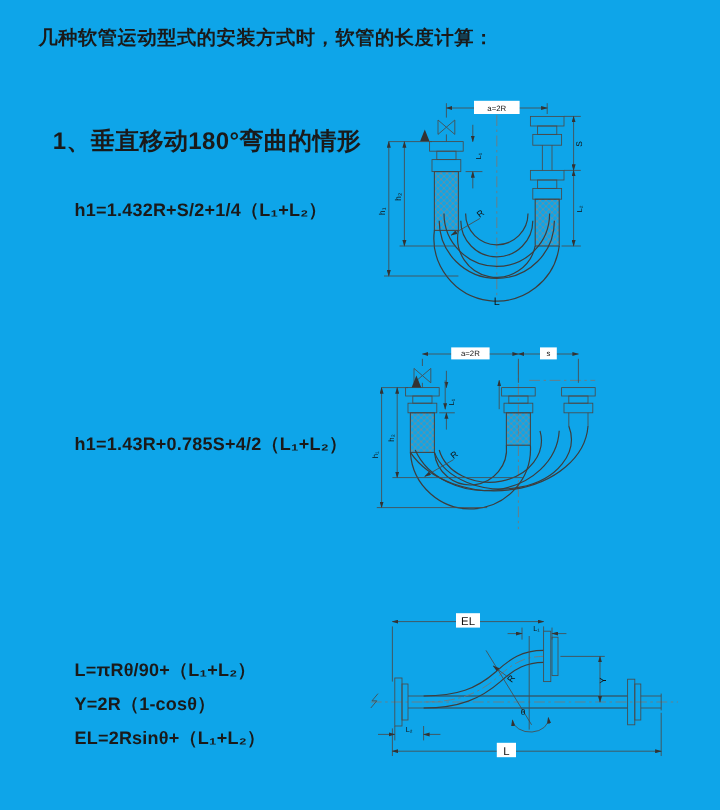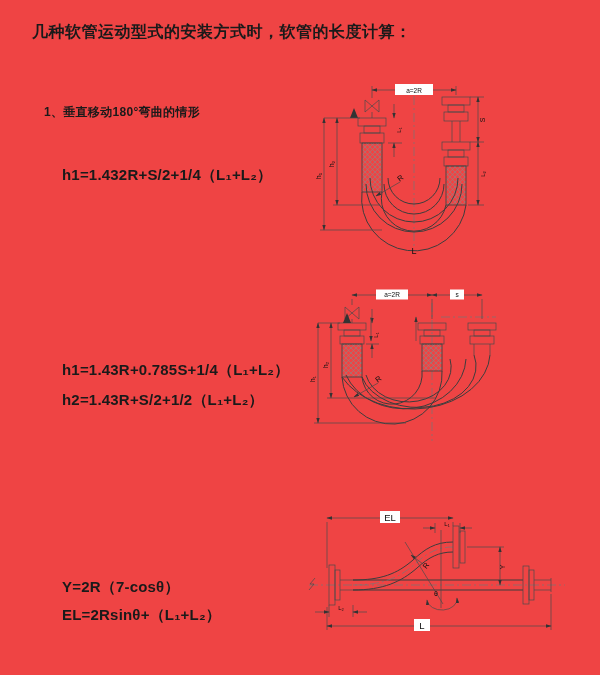--- a/index.html
+++ b/index.html
@@ -1,45 +1,45 @@
 <!DOCTYPE html>
 <html><head>
 <meta charset="utf-8">
 <style>
   html,body{margin:0;padding:0;background:#e8e8e8;}
   .page{
-    position:relative;width:600px;height:675px;background:#ef4444;
+    position:relative;width:600px;height:675px;background:#0ea5e9;
     font-family:"Liberation Sans","DejaVu Sans",sans-serif;color:#1a1a1a;overflow:hidden;
   }
   .title{position:absolute;left:32px;top:22px;font-size:16px;font-weight:700;letter-spacing:0.5px;}
-  .sec-heading{position:absolute;font-size:12px;font-weight:700;letter-spacing:0.3px;white-space:nowrap;}
+  .sec-heading{position:absolute;font-size:20px;font-weight:700;letter-spacing:0.3px;white-space:nowrap;}
   .formula{position:absolute;font-size:15px;font-weight:700;letter-spacing:0.2px;white-space:nowrap;}
   .diagram{position:absolute;}
   svg .thin{stroke:#4a4a4a;stroke-width:0.7;fill:none;}
   svg .med{stroke:#3d3d3d;stroke-width:1;fill:none;}
   svg .dim{stroke:#4a4a4a;stroke-width:0.7;fill:none;}
   svg .cl{stroke:#777;stroke-width:0.7;fill:none;stroke-dasharray:9 3 2 3;}
   svg .whitebox{fill:#ffffff;stroke:none;}
   svg text{font-family:"Liberation Sans","DejaVu Sans",sans-serif;fill:#111;font-weight:400;}
   svg .solid{fill:#333;stroke:none;}
 </style>
 </head>
 <body>
 
 <div class="page">
 
   <div class="title">几种软管运动型式的安装方式时，软管的长度计算：</div>
 
   <div class="sec-heading" style="left:44px;top:104px">1、垂直移动180°弯曲的情形</div>
   <div class="formula" style="left:62px;top:166px">h1=1.432R+S/2+1/4（L₁+L₂）</div>
 
-  <div class="formula" style="left:62px;top:361px">h1=1.43R+0.785S+1/4（L₁+L₂）</div>
-  <div class="formula" style="left:62px;top:391px">h2=1.43R+S/2+1/2（L₁+L₂）</div>
-
-  <div class="formula" style="left:62px;top:578px">Y=2R（7-cosθ）</div>
+  <div class="formula" style="left:62px;top:361px">h1=1.43R+0.785S+4/2（L₁+L₂）</div>
+
+  <div class="formula" style="left:62px;top:549px">L=πRθ/90+（L₁+L₂）</div>
+  <div class="formula" style="left:62px;top:578px">Y=2R（1-cosθ）</div>
   <div class="formula" style="left:62px;top:606px">EL=2Rsinθ+（L₁+L₂）</div>
 
   <div class="diagram" style="left:310px;top:72px;width:280px;height:185px">
     <svg width="280" height="185" viewBox="0 0 280 185">
       <defs>
         <marker id="m1" viewBox="0 0 10 6" refX="9" refY="3" markerWidth="8" markerHeight="5" orient="auto-start-reverse">
           <path d="M0,0 L10,3 L0,6 Z" fill="#333"></path>
         </marker>
         <pattern id="h1" width="5" height="5" patternUnits="userSpaceOnUse">
           <path d="M0,5 L5,0 M0,0 L5,5" stroke="#888" stroke-width="0.6"></path>

